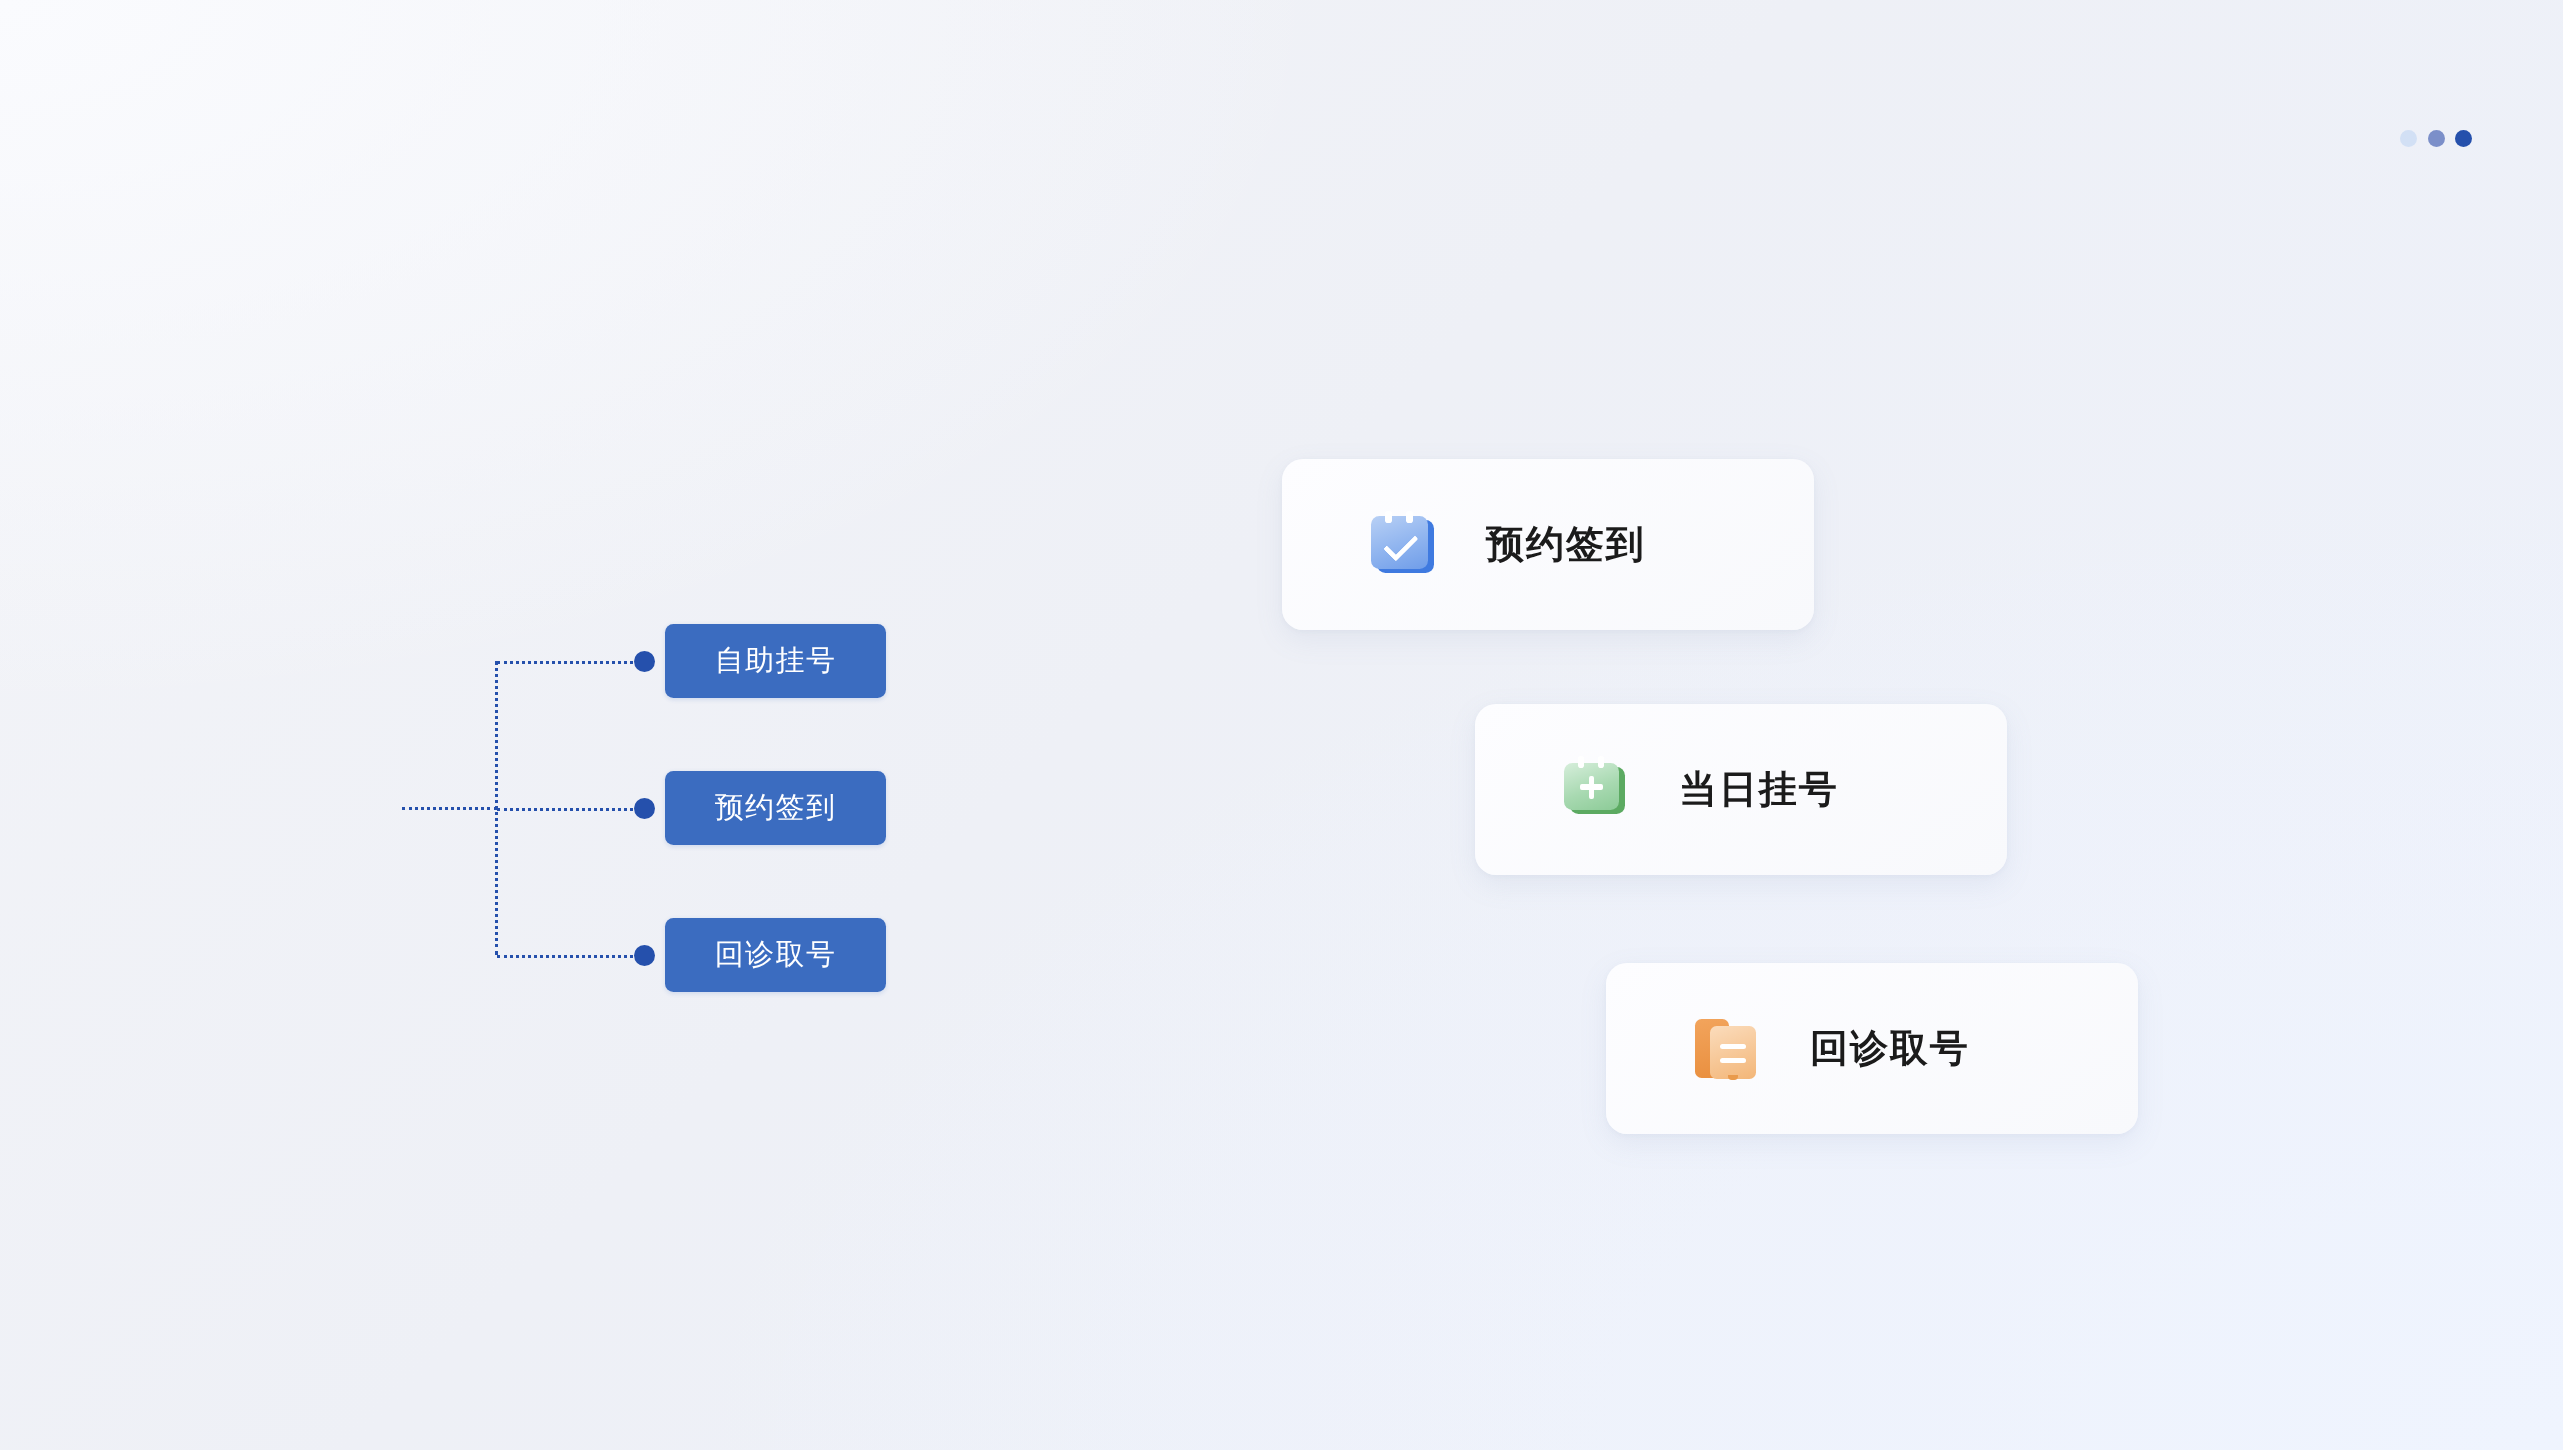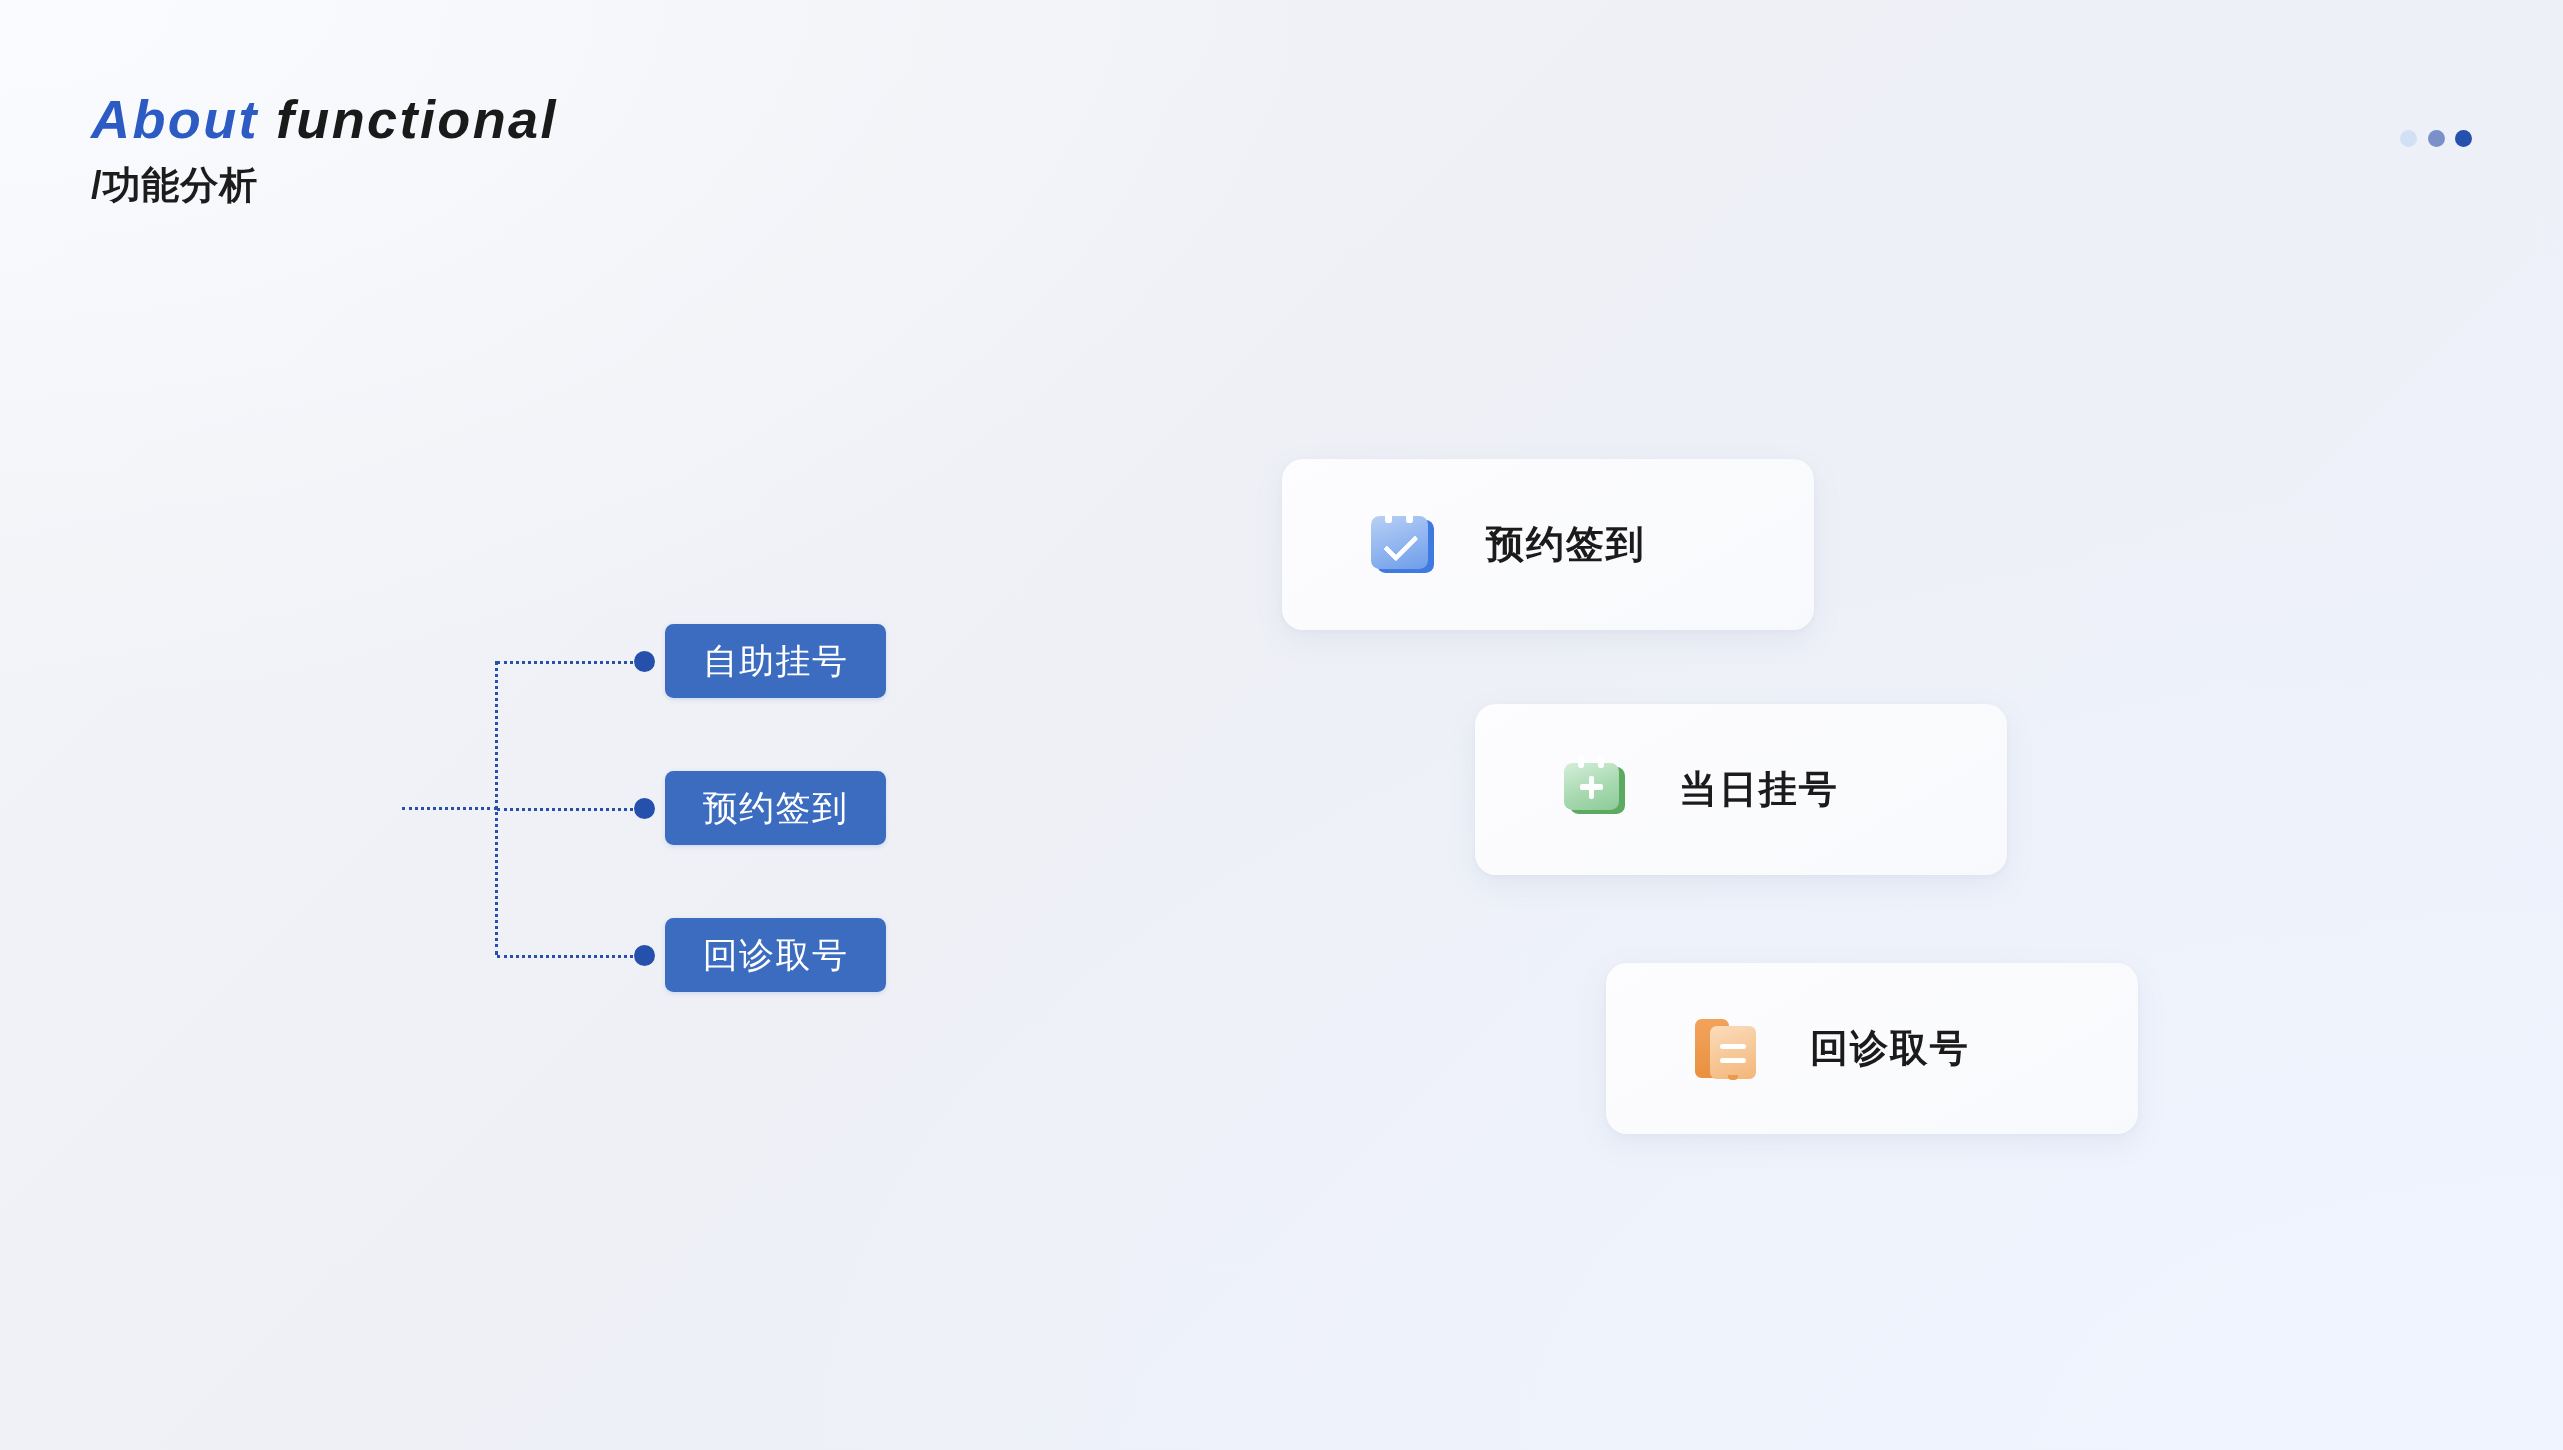--- a/index.html
+++ b/index.html
@@ -100,21 +100,21 @@
   }
 
   .flow-node {
     position: absolute;
     left: 494px;
     width: 221px;
     height: 74px;
     border-radius: 8.5px;
     background: #3b6cc0;
     color: #ffffff;
-    font-size: 35px;
+    font-size: 29px;
     letter-spacing: 1.4px;
     display: flex;
     align-items: center;
     justify-content: center;
     box-shadow: 0 1.9px 4.7px rgba(59,108,192,0.16);
   }
   .flow-node.n0 { top: 26px; }
   .flow-node.n1 { top: 173px; }
   .flow-node.n2 { top: 320px; }
 
@@ -279,26 +279,20 @@
     width: 10.4px; height: 5.7px;
     border-radius: 0 0 3.8px 3.8px;
     background: #e99a4c;
   }
 </style>
 </head>
 <body>
 
 <div id="slide">
 
-  <div id="title-block">
-    <div id="title-en">
-      <span class="word-about">About</span><span class="word-functional">functional</span>
-    </div>
-    <div id="title-cn">/功能分析</div>
-  </div>
 
   <div id="deco-dots">
     <span class="dot" style="background:#d2e0f5"></span>
     <span class="dot" style="background:#7b8fc9"></span>
     <span class="dot" style="background:#2550ac"></span>
   </div>
 
   <div id="flow-diagram">
 
     <div class="conn-h conn-root"></div>

